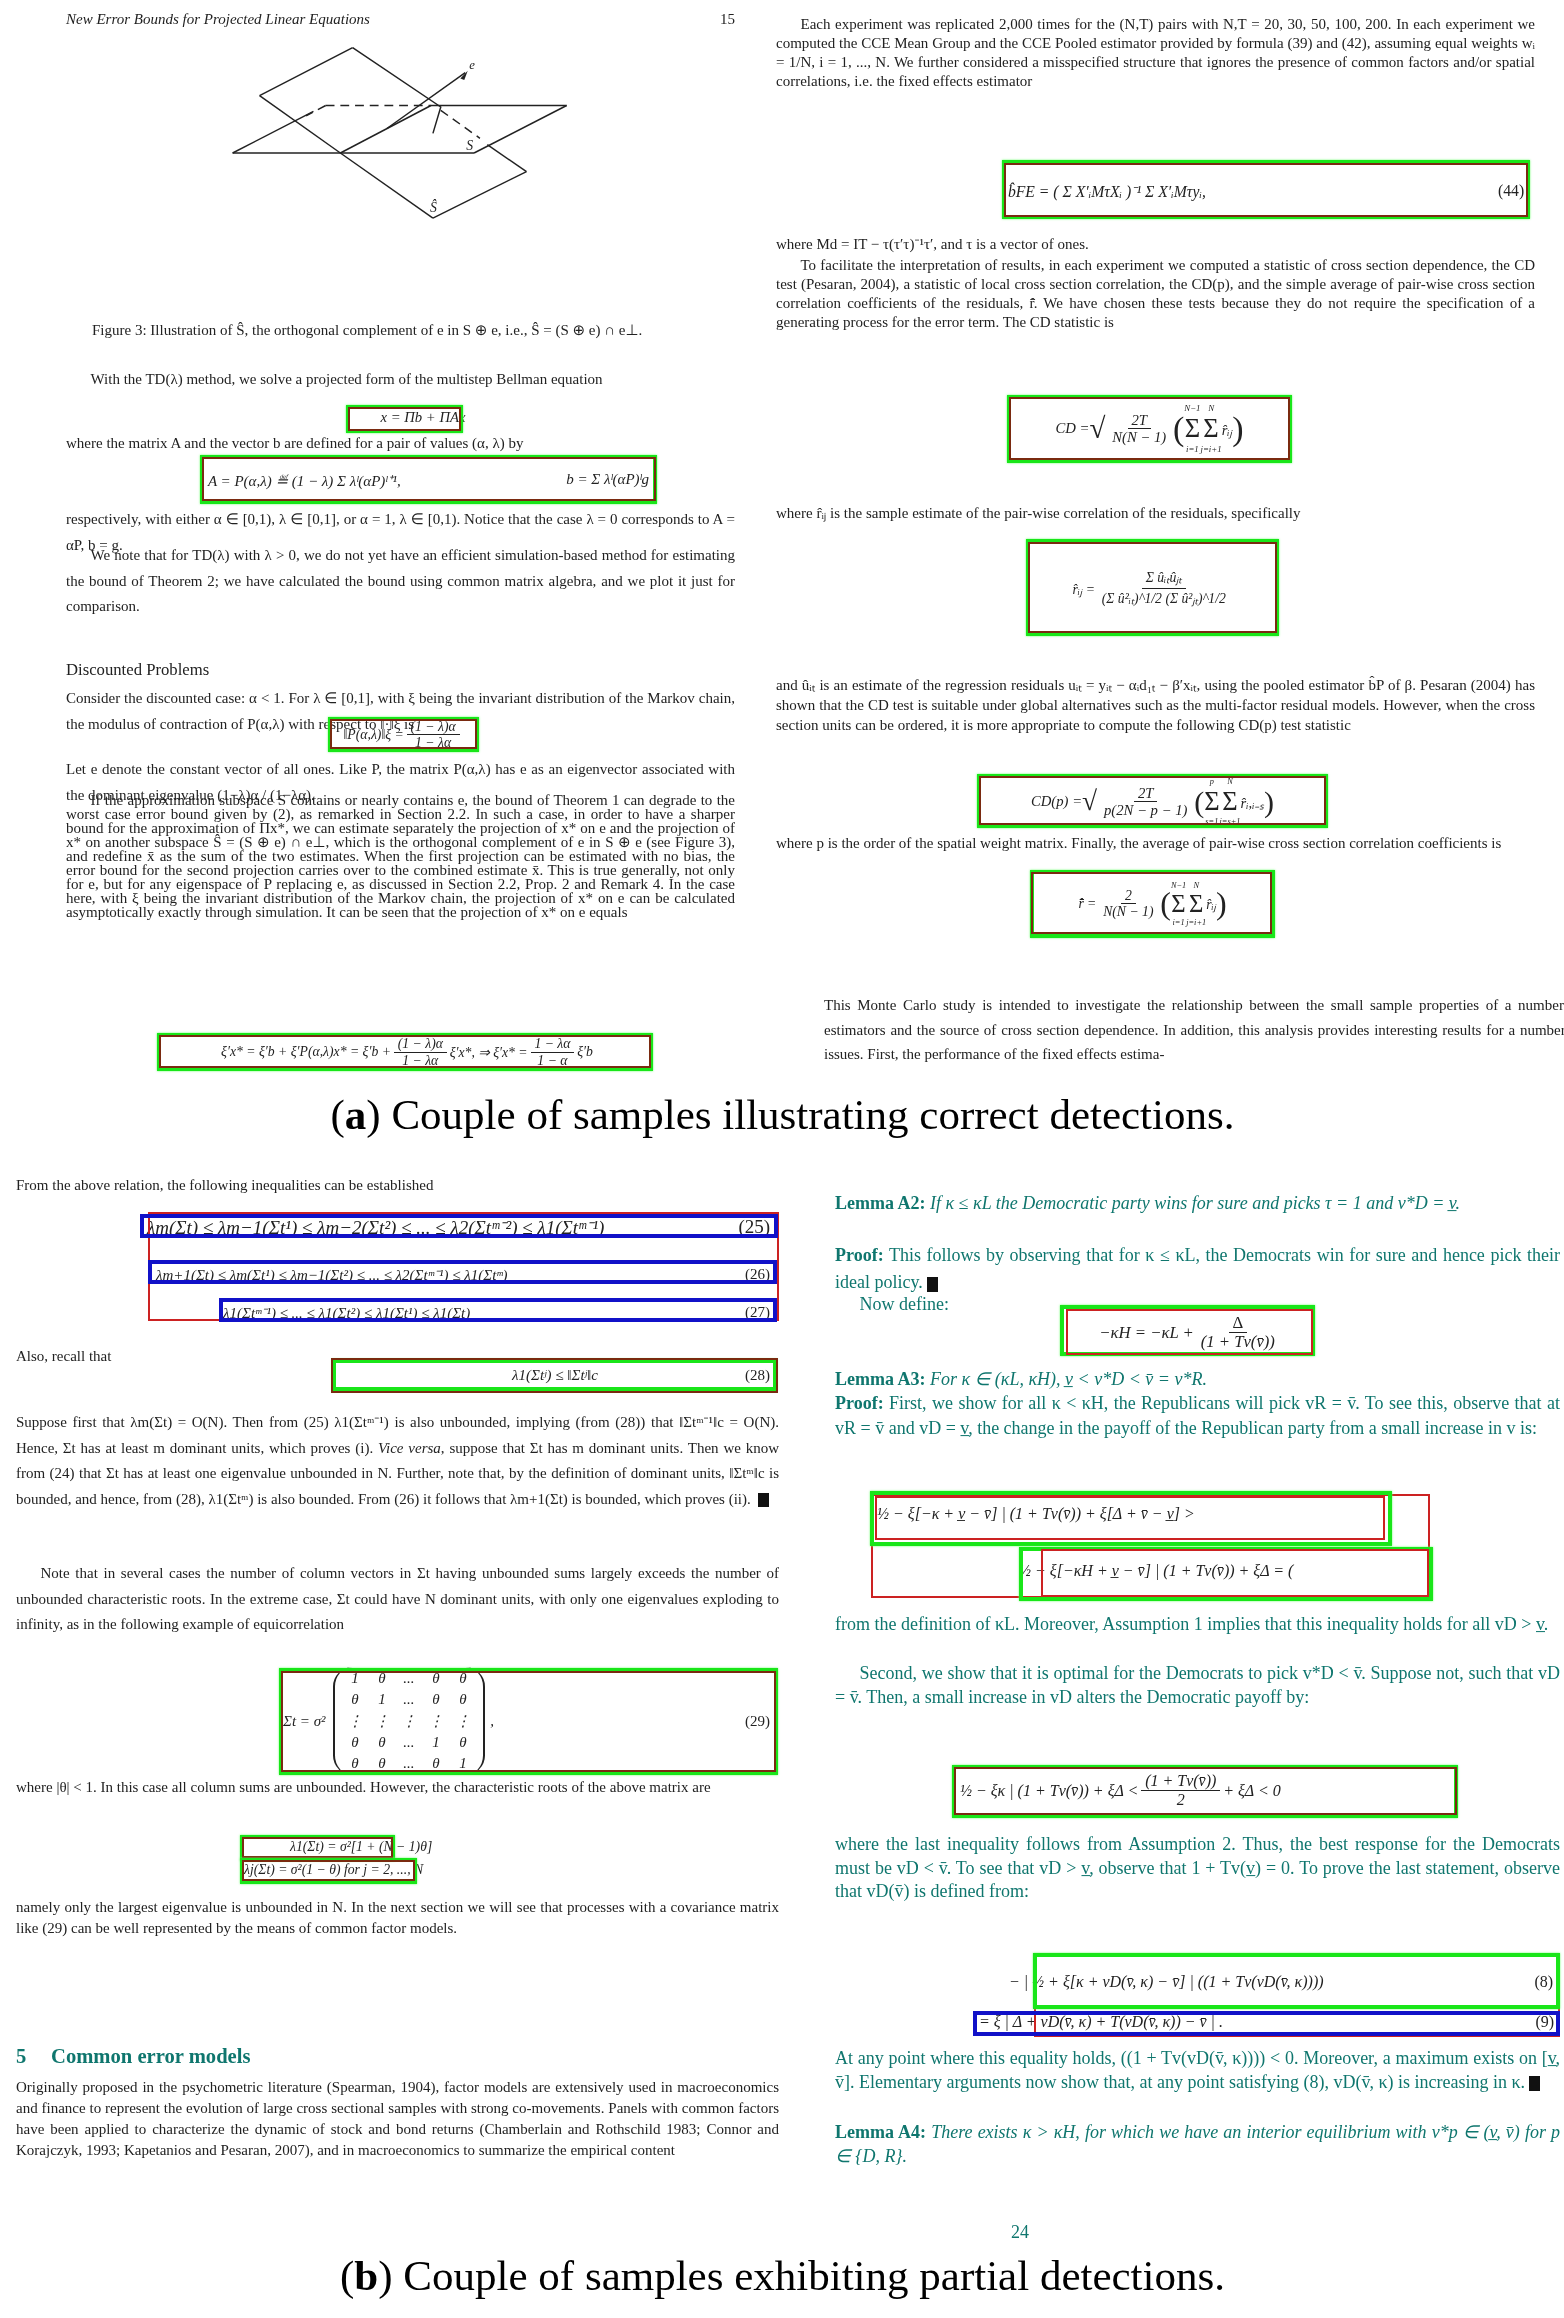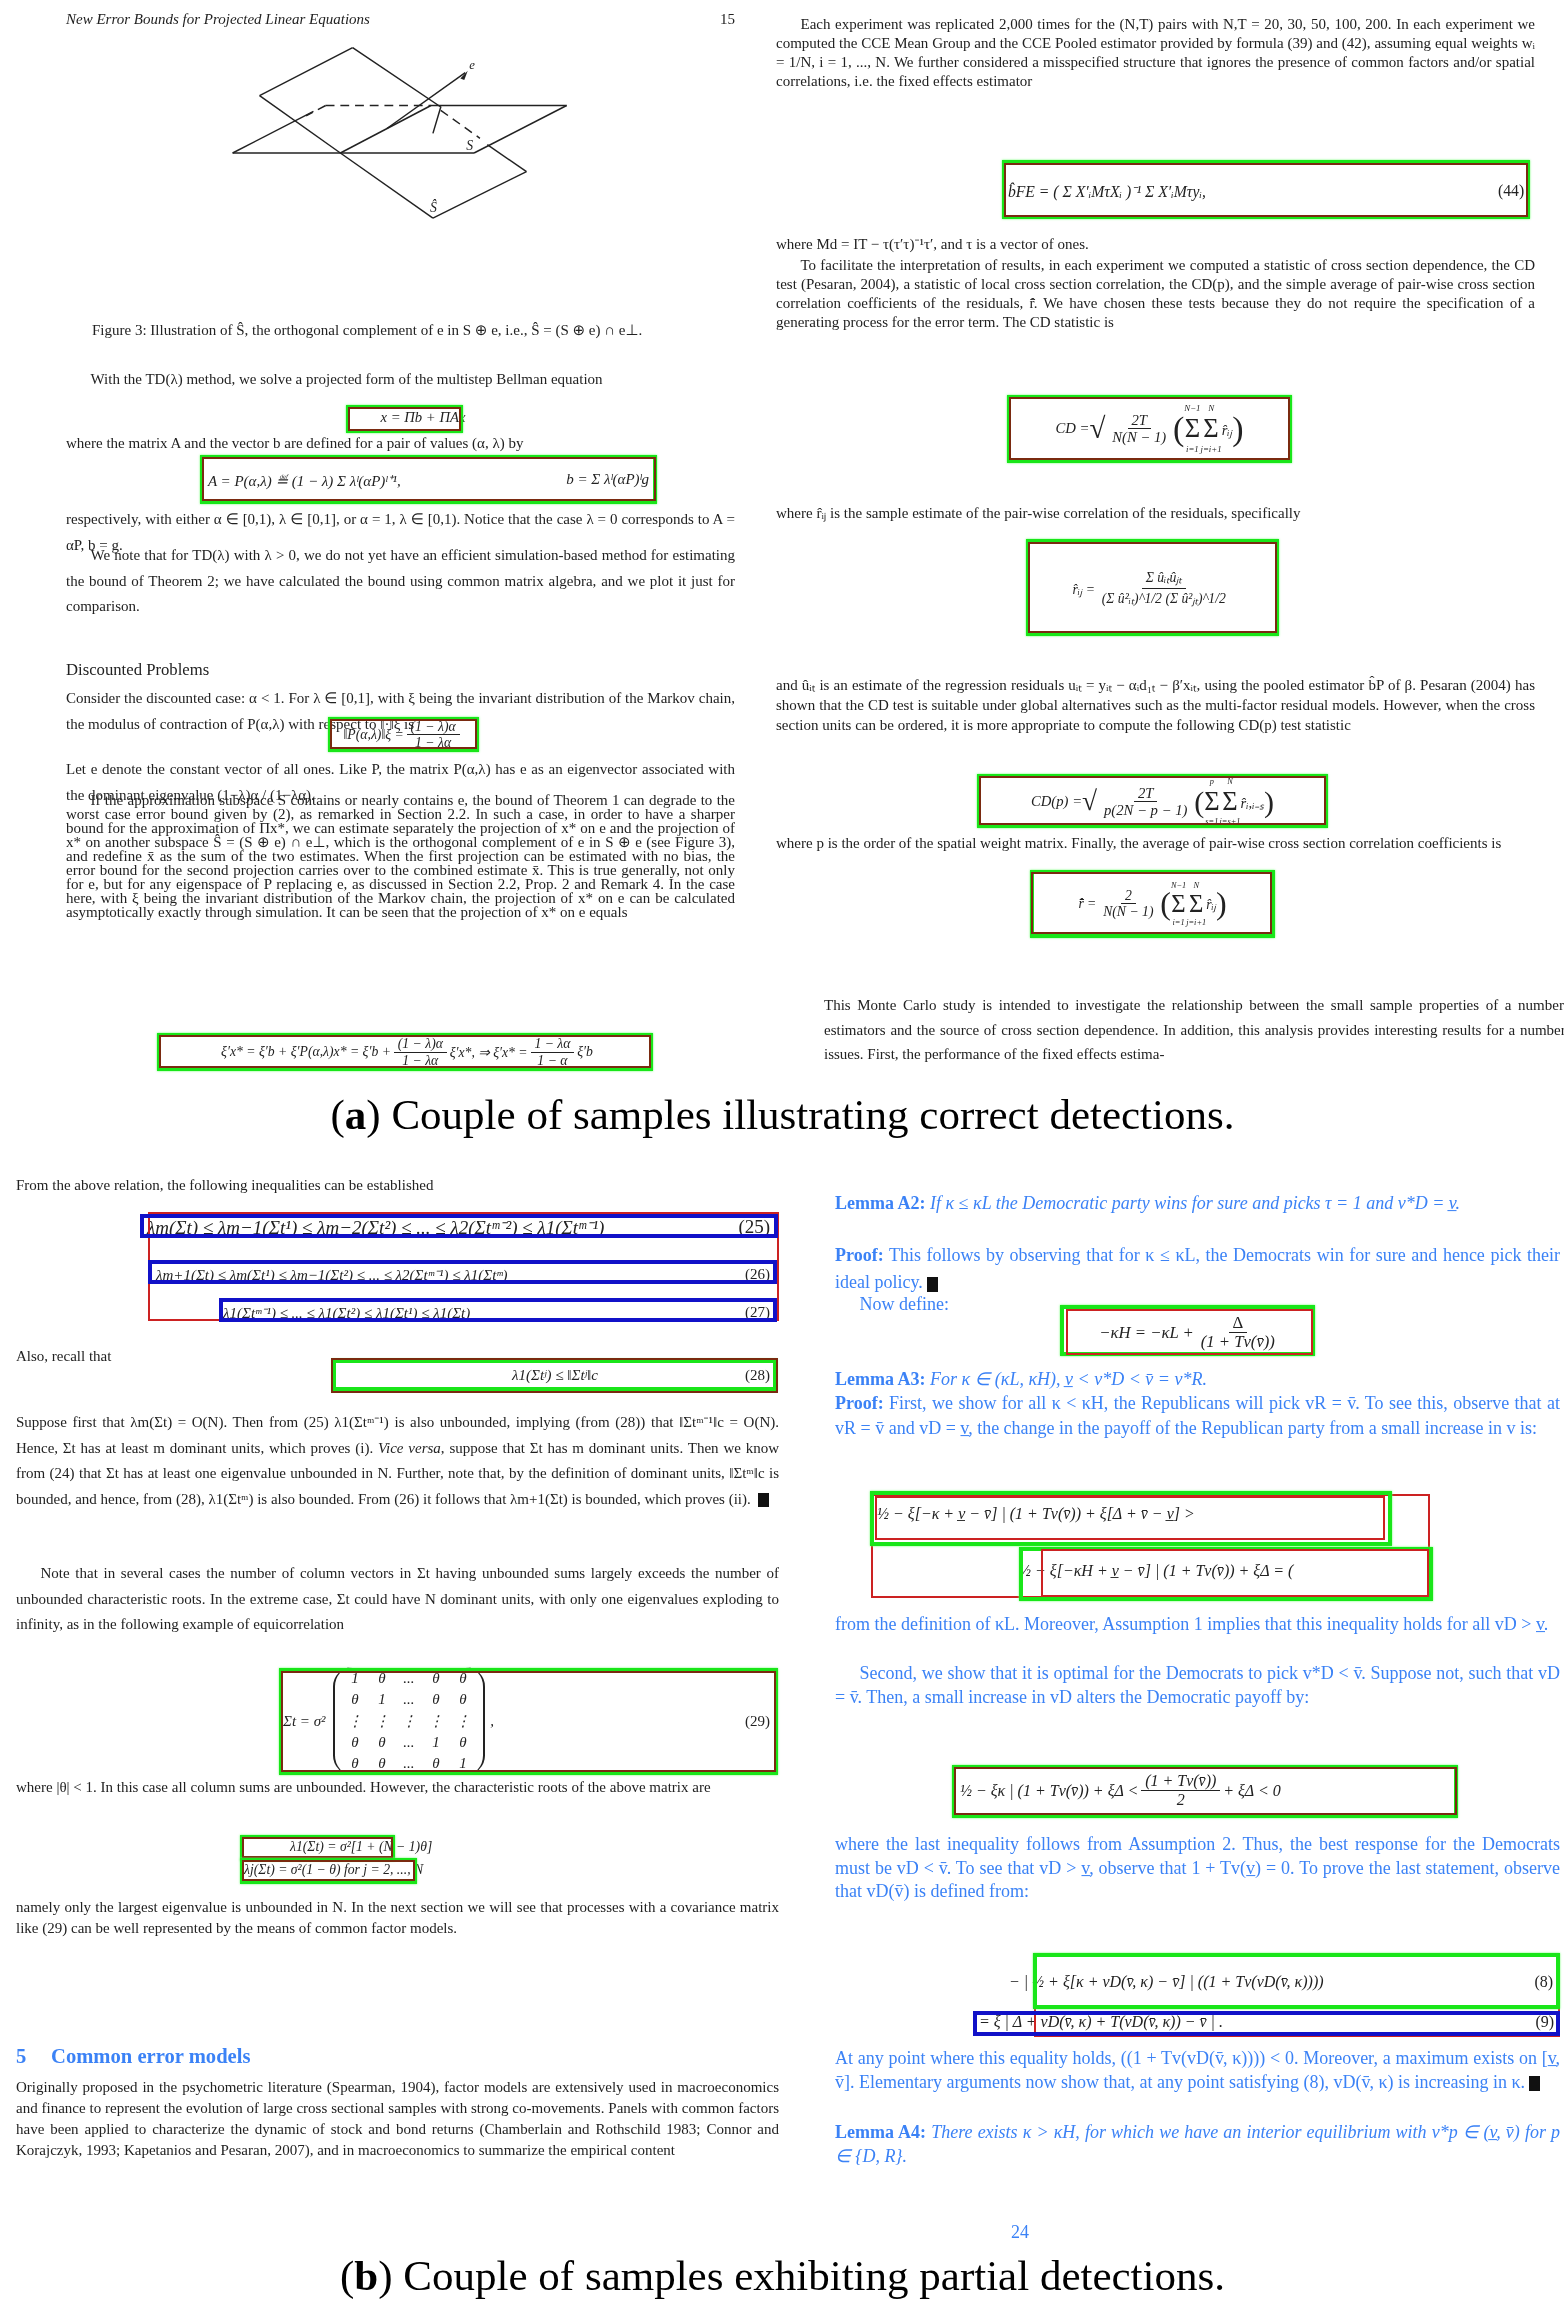--- a/index.html
+++ b/index.html
@@ -1,20 +1,20 @@
 <!DOCTYPE html>
 <html style="font-size:7.8px"><head>
 <meta charset="utf-8">
 <style>
   html, body { margin:0; padding:0; background:#ffffff; }
   body { width:1565px; height:2319px; position:relative; overflow:hidden;
          font-family:"DejaVu Serif", "Liberation Serif", serif; color:#1a1a1a; }
   .abs { position:absolute; }
   .txt { font-family:"Liberation Serif", serif; font-size:15px; line-height:25.5px; color:#222; }
-  .txt-b { font-family:"Liberation Serif", serif; font-size:18px; line-height:27.4px; color:#3b82f6; }
+  .txt-b { font-family:"Liberation Serif", serif; font-size:18px; line-height:27.4px; color:#0f766e; }
   .para { position:absolute; text-align:justify; }
   .indent { text-indent:24.5px; }
   .hdr-it { font-style:italic; font-size:15px; }
   .sec { font-weight:normal; font-size:16.7px; }
   .sec-big { font-weight:bold; font-size:21.6px; }
   .eq { position:absolute; display:flex; align-items:center; justify-content:center;
         font-family:"Liberation Serif", serif; font-style:italic; color:#222; white-space:nowrap; }
   .eqnum { position:absolute; right:3.9px; font-style:normal; }
   .box { position:absolute; box-sizing:border-box; pointer-events:none; }
   .box-green { border:4.9px solid #19e619; box-shadow:0 0 2px #6cff6c; }

